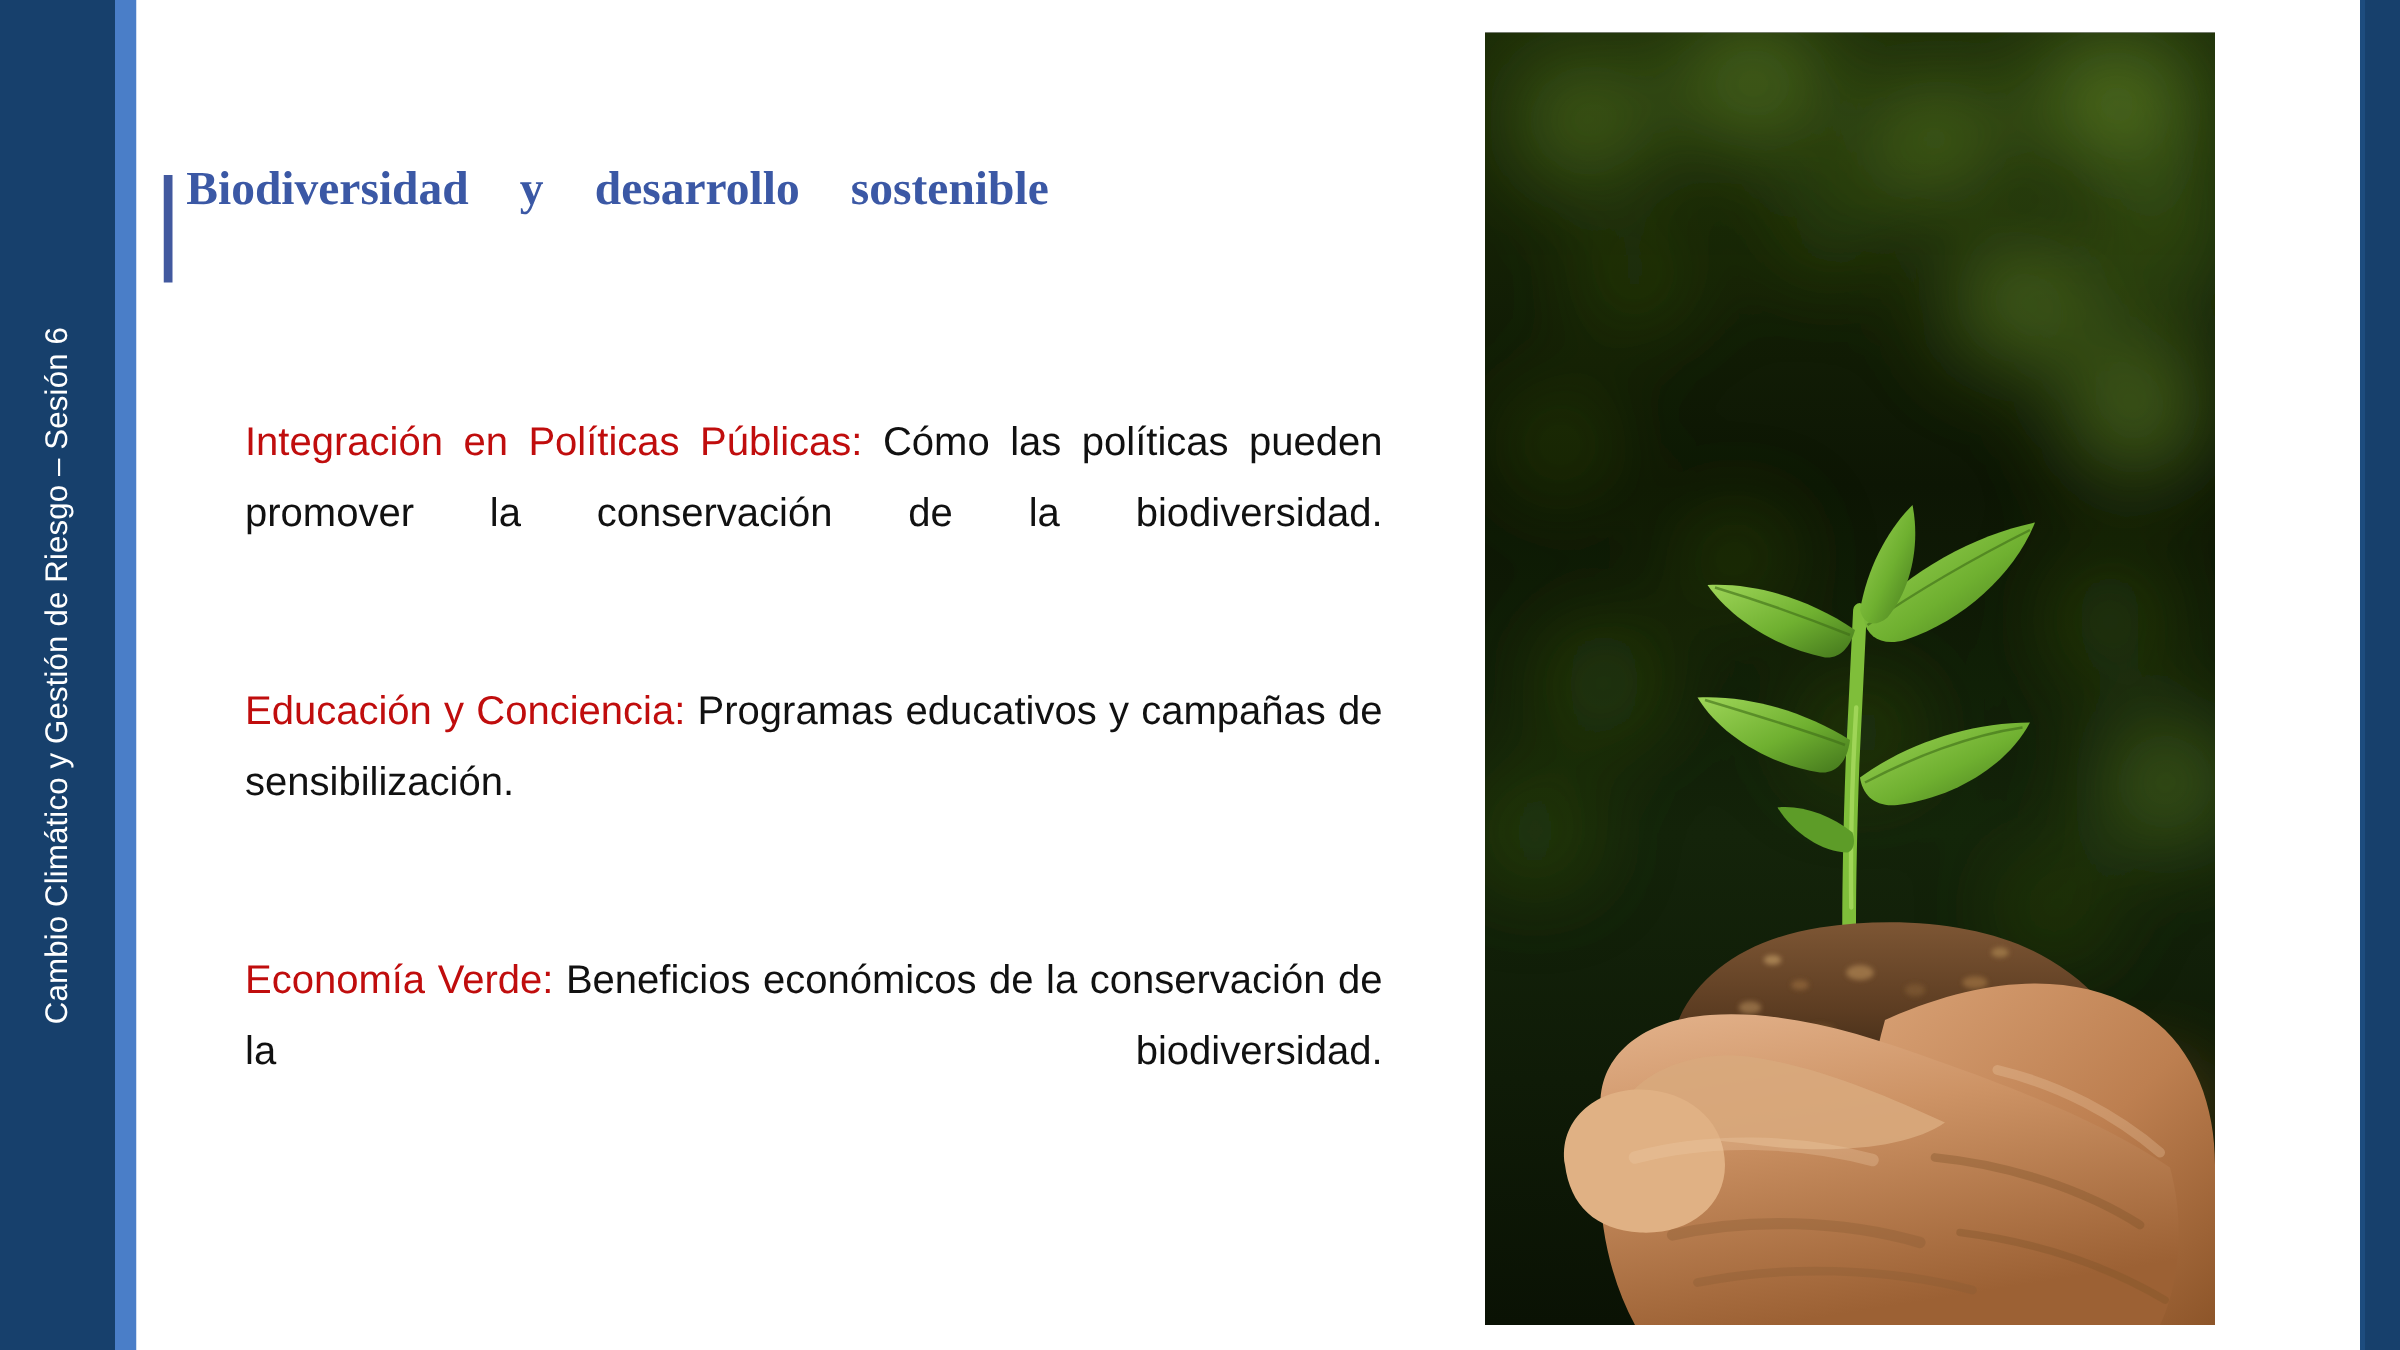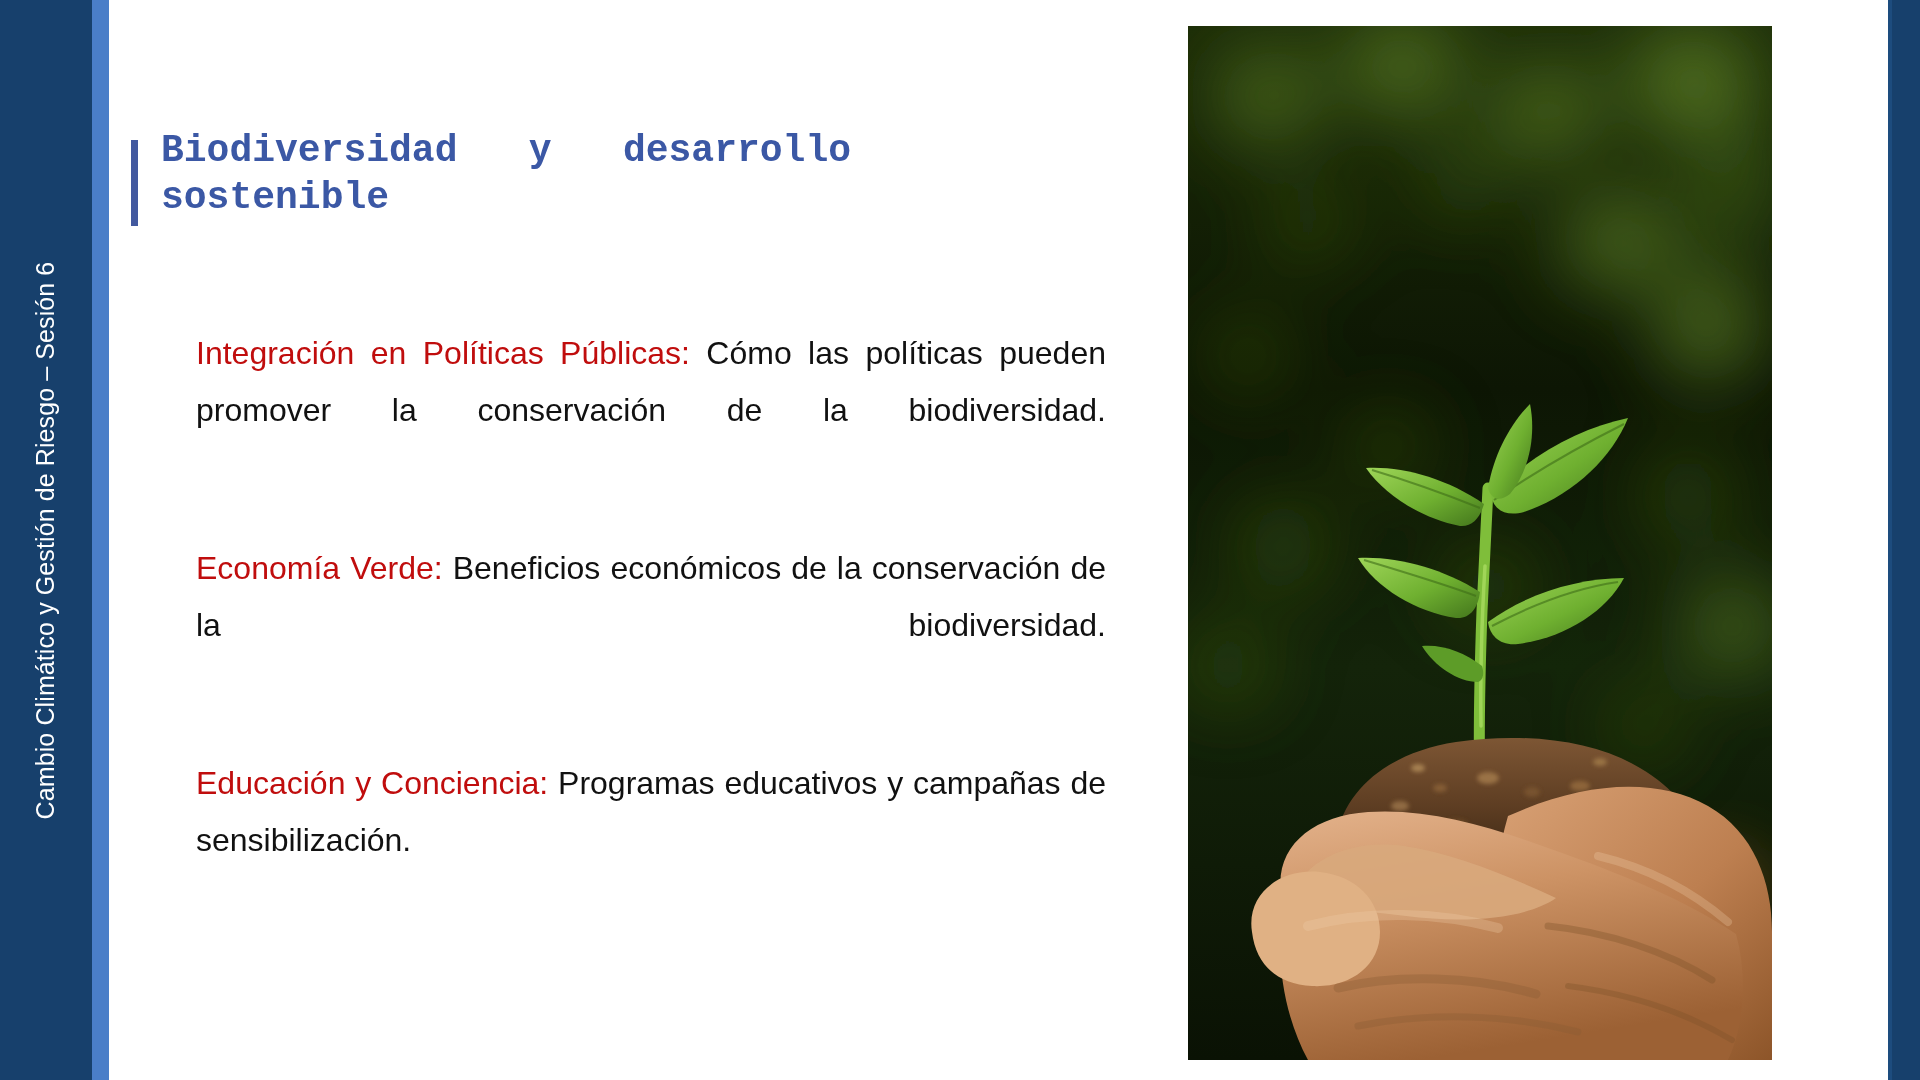--- a/index.html
+++ b/index.html
@@ -27,29 +27,29 @@
   }
 
   
   .rail-right { position:absolute; left:1888px; top:0; width:32px; height:1080px; background:#17406c; }
   .rail-right-edge { position:absolute; left:1888px; top:0; width:4px; height:1080px; background:#1d4c7e; }
 
   
   .title-wrap { position:absolute; left:131px; top:128px; width:740px; }
   .title-bar { position:absolute; left:0px; top:12px; width:7px; height:86px; background:#42599f; }
   .title-text {
-    margin-left:30px;
+    margin-left:18px;
     width:690px;
     color:#3b58a5;
     font-size:38px;
     line-height:1.23;
     font-weight:bold;
     text-align:justify;
     text-justify:inter-word;
-    font-family:Liberation Mono, monospace;
+    font-family:Liberation Serif, serif;
   }
   .title-text::after { content:""; display:inline-block; width:100%; }
 
   
   .body-wrap { position:absolute; left:196px; top:325px; width:910px; }
   .para {
     width:910px;
     font-size:32px;
     line-height:1.78;
     color:#111111;
@@ -90,25 +90,25 @@
     <div class="title-text">Biodiversidad y desarrollo sostenible</div>
   </div>
 
   <div class="body-wrap">
 
     <p class="para">
       <span class="lead">Integración en Políticas Públicas:</span><span> Cómo las políticas pueden promover la conservación de la biodiversidad.</span>
     </p>
 
     <p class="para">
+      <span class="lead">Educación y Conciencia:</span><span> Programas educativos y campañas de sensibilización.</span>
+    </p>
+
+    <p class="para">
       <span class="lead">Economía Verde:</span><span> Beneficios económicos de la conservación de la biodiversidad.</span>
-    </p>
-
-    <p class="para">
-      <span class="lead">Educación y Conciencia:</span><span> Programas educativos y campañas de sensibilización.</span>
     </p>
 
   </div>
 
   <div class="photo">
     <svg viewBox="0 0 584 1034" preserveAspectRatio="xMidYMid slice">
       <defs>
         <radialGradient id="bokeh1" cx="50%" cy="50%" r="50%">
           <stop offset="0%" stop-color="#9cc24a" stop-opacity="0.95"></stop>
           <stop offset="60%" stop-color="#5d8a22" stop-opacity="0.55"></stop>

